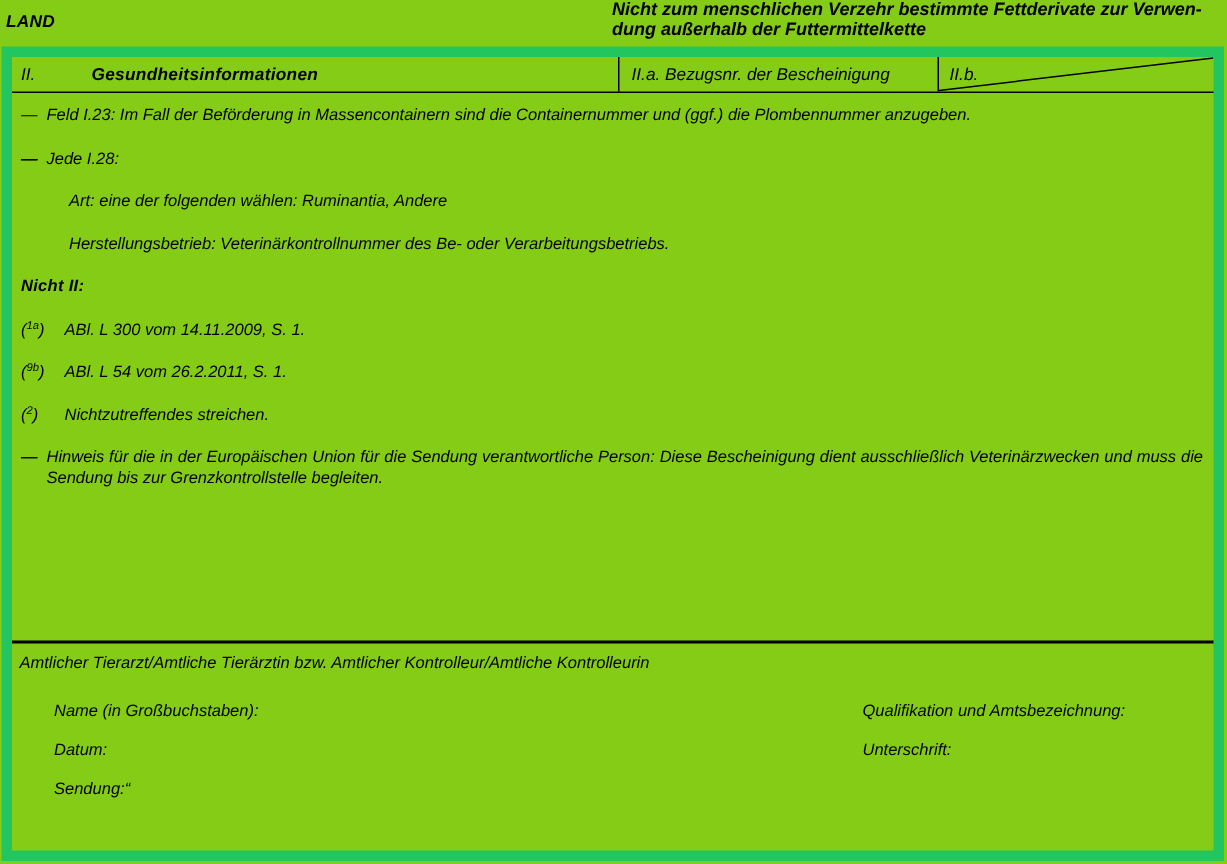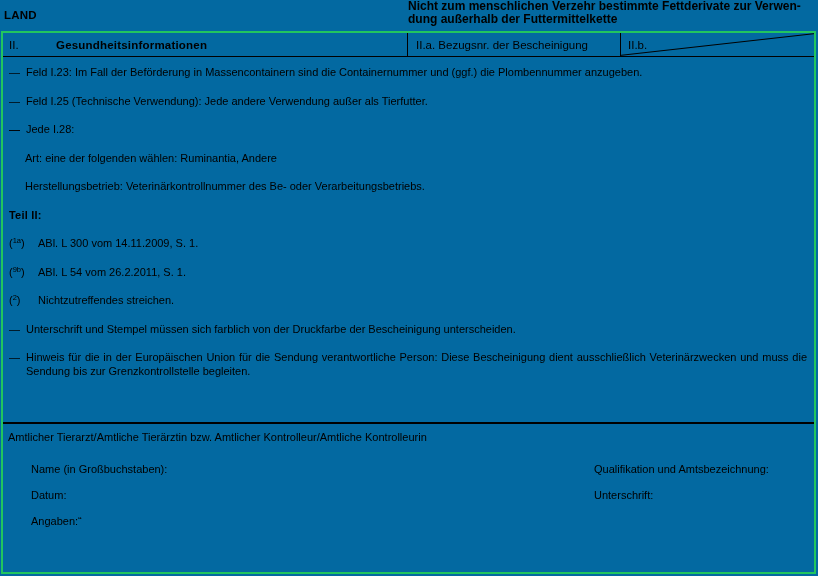--- a/index.html
+++ b/index.html
@@ -3,37 +3,37 @@
 <meta charset="utf-8">
 <style>
   * { margin: 0; padding: 0; box-sizing: border-box; }
   html, body {
     width: 818px; height: 576px;
     background: #ffffff;
     font-family: "Liberation Sans", "DejaVu Sans", sans-serif;
     color: #000;
     overflow: hidden;
   }
-  .page { position: relative; width: 818px; height: 576px; background:#0369a1; }
+  .page { position: relative; width: 818px; height: 576px; background:#84cc16;font-style:italic; }
 
   
   .country {
     position: absolute; left: 4px; top: 9px;
     font-size: 11.5px; font-weight: bold; letter-spacing: 0.2px;
   }
   .doc-title {
     position: absolute; left: 408px; top: 0px; width: 408px;
     font-size: 12px; font-weight: bold; line-height: 13px;
   }
 
   
   .form {
     position: absolute; left: 1px; top: 31px;
     width: 815px; height: 543px;
-    border: 2px solid #22c55e;
+    border: 7px solid #22c55e;
   }
 
   
   .hdr-row {
     display: flex; height: 24px; border-bottom: 1.5px solid #000;
     font-size: 11.5px;
   }
   .hdr-cell { display: flex; align-items: center; overflow: hidden; }
   .cell-section { width: 404px; padding-left: 6px; }
   .cell-section .sec-no { display: inline-block; width: 47px; }
@@ -46,32 +46,32 @@
   
   .notes {
     height: 367px; border-bottom: 2px solid #000;
     padding: 9px 7px 0 0;
     font-size: 11px; line-height: 13.5px;
     overflow: hidden;
   }
   .para { margin-bottom: 15px; }
   .dash-item { position: relative; padding-left: 23px; text-align: justify; }
   .dash-item .marker { position: absolute; left: 6px; top: 0; }
-  .indent-item { padding-left: 22px; }
+  .indent-item { padding-left: 38px; }
   .heading-item { padding-left: 6px; font-weight: bold; letter-spacing: 0.2px; }
   .fn-item { position: relative; padding-left: 35px; }
   .fn-item .fn-marker { position: absolute; left: 6px; top: 0; }
   sup { font-size: 7.5px; line-height: 0; vertical-align: 4px; }
 
   
   .officer { position: relative; height: 148px; font-size: 11px; padding-left: 20px; }
   .officer-heading { position: absolute; left: 5px; top: 7px; }
   .off-label { position: absolute; white-space: nowrap; }
   .col-left { left: 28px; }
-  .col-right { left: 567px; margin-left: 24px; }
+  .col-right { left: 567px; }
   .row-name { top: 39px; }
   .row-date { top: 65px; }
   .row-stamp { top: 91px; }
 </style>
 </head>
 <body>
 
 <div class="page">
 
   <div class="country">LAND</div>
@@ -98,71 +98,69 @@
 
     <div class="notes">
 
       <p class="para dash-item">
         <span class="marker">—</span>
         <span>Feld I.23: Im Fall der Beförderung in Massencontainern sind die Containernummer und (ggf.) die Plombennummer anzugeben.</span>
       </p>
 
       <p class="para dash-item">
         <span class="marker">—</span>
-        <span>Feld I.25 (Technische Verwendung): Jede andere Verwendung außer als Tierfutter.</span>
       </p>
 
       <p class="para dash-item">
         <span class="marker">—</span>
       </p>
 
       <p class="para dash-item">
         <span class="marker">—</span>
         <span>Jede I.28:</span>
       </p>
 
       <p class="para indent-item">Art: eine der folgenden wählen: Ruminantia, Andere</p>
 
       <p class="para indent-item">Herstellungsbetrieb: Veterinärkontrollnummer des Be- oder Verarbeitungsbetriebs.</p>
 
-      <p class="para heading-item">Teil II:</p>
+      <p class="para heading-item">Nicht II:</p>
 
       <p class="para fn-item">
         <span class="fn-marker"><span>(</span><sup>1a</sup><span>)</span></span>
         <span>ABl. L 300 vom 14.11.2009, S. 1.</span>
       </p>
 
       <p class="para fn-item">
         <span class="fn-marker"><span>(</span><sup>9b</sup><span>)</span></span>
         <span>ABl. L 54 vom 26.2.2011, S. 1.</span>
       </p>
 
       <p class="para fn-item">
         <span class="fn-marker"><span>(</span><sup>2</sup><span>)</span></span>
         <span>Nichtzutreffendes streichen.</span>
       </p>
 
       <p class="para dash-item">
         <span class="marker">—</span>
-        <span>Unterschrift und Stempel müssen sich farblich von der Druckfarbe der Bescheinigung unterscheiden.</span>
       </p>
 
       <p class="para dash-item">
         <span class="marker">—</span>
         <span>Hinweis für die in der Europäischen Union für die Sendung verantwortliche Person: Diese Bescheinigung dient ausschließlich Veterinärzwecken und muss die Sendung bis zur Grenzkontrollstelle begleiten.</span>
       </p>
 
     </div>
 
     <div class="officer">
       <div class="officer-heading">Amtlicher Tierarzt/Amtliche Tierärztin bzw. Amtlicher Kontrolleur/Amtliche Kontrolleurin</div>
 
       <div class="off-label col-left row-name">Name (in Großbuchstaben):</div>
       <div class="off-label col-right row-name">Qualifikation und Amtsbezeichnung:</div>
 
       <div class="off-label col-left row-date">Datum:</div>
       <div class="off-label col-right row-date">Unterschrift:</div>
 
-      <div class="off-label col-left row-stamp">Angaben:“</div>
+      <div class="off-label col-left row-stamp">Sendung:“</div>
     </div>
 
   </div>
 </div>
 
 </body></html>

